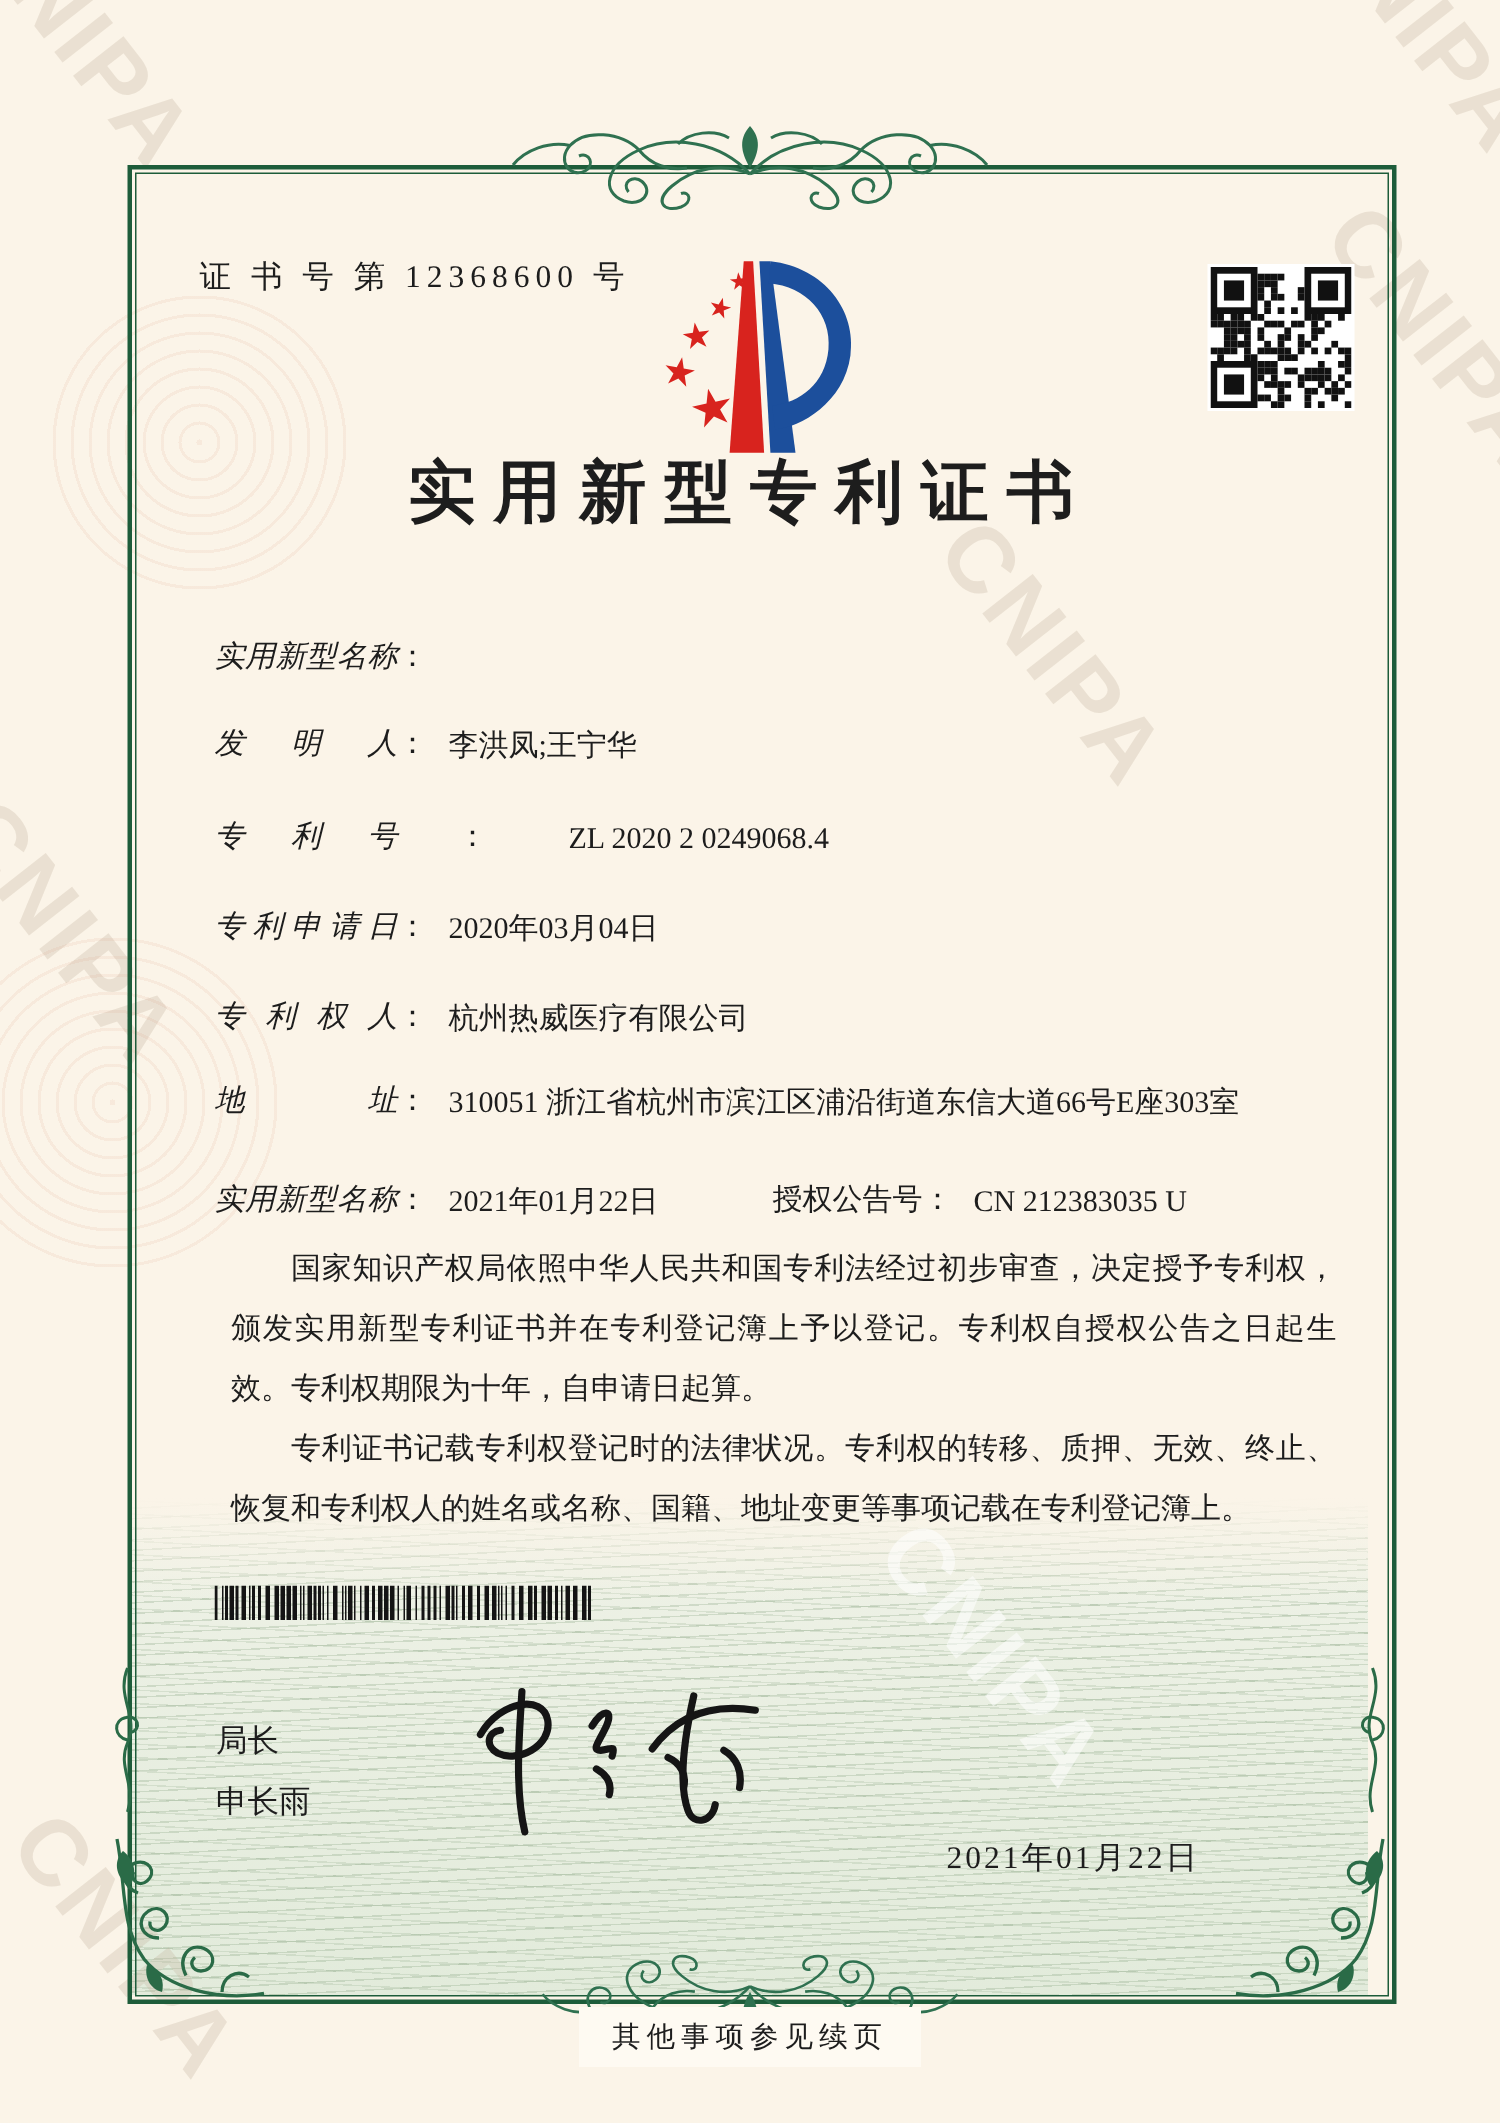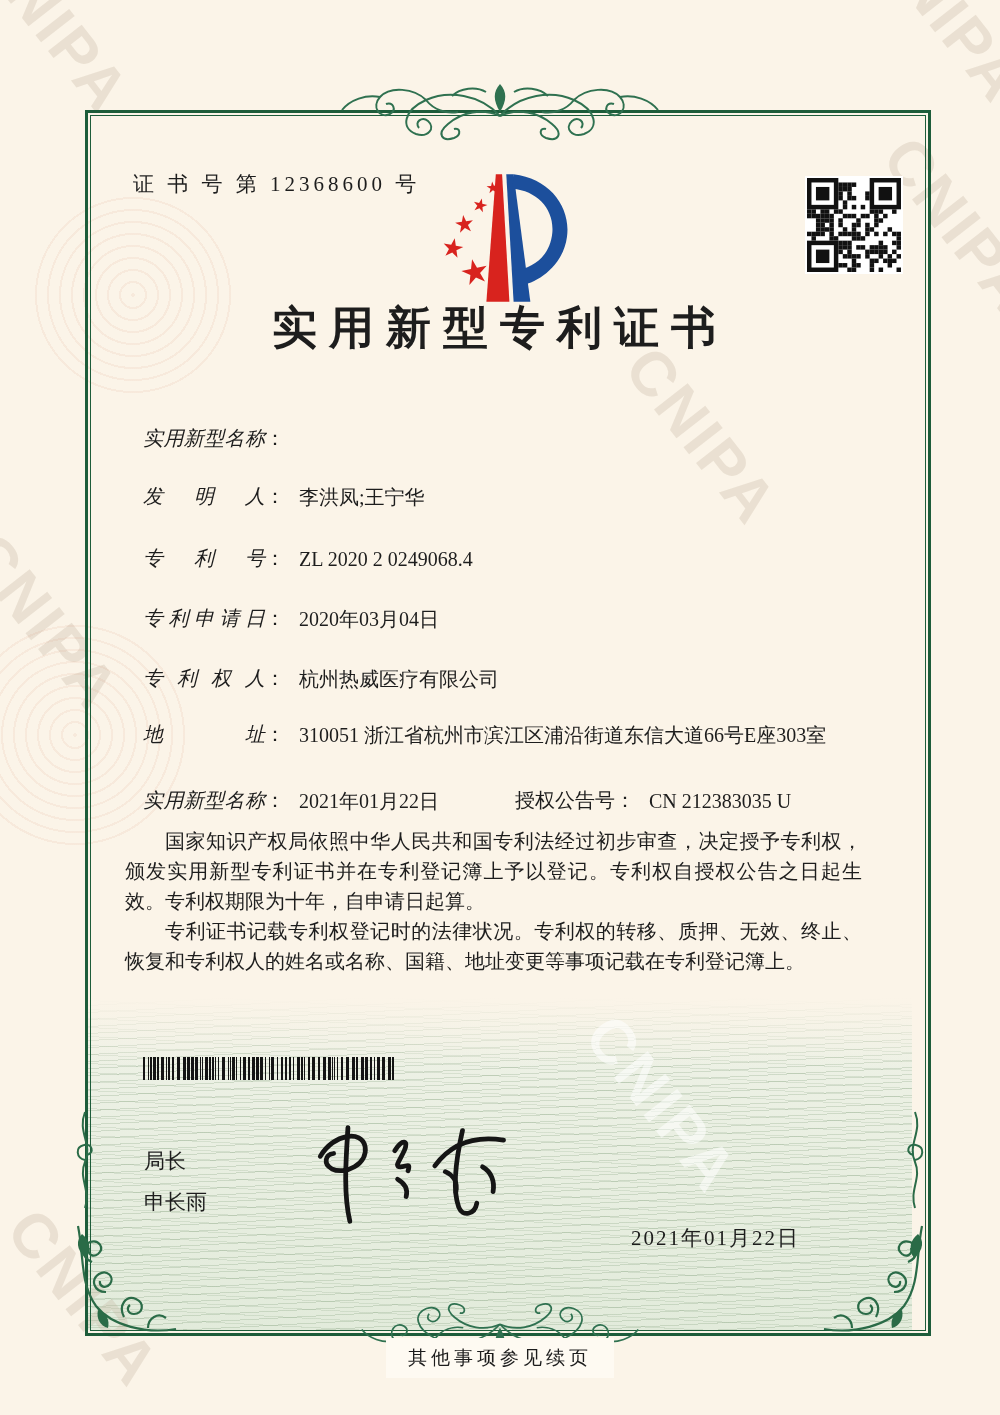--- a/index.html
+++ b/index.html
@@ -32,21 +32,21 @@
   .content{position:absolute;inset:0;z-index:3;}
   .certno{position:absolute;left:133px;top:170px;font-size:21px;letter-spacing:4px;}
   .logo{position:absolute;left:424px;top:170px;}
   .qr{position:absolute;left:805px;top:176px;width:94px;height:94px;background:#fff;padding:2px;}
   .title{position:absolute;left:0;top:298px;width:1000px;text-align:center;
          font-size:45px;font-weight:bold;letter-spacing:12px;}
   .rows{position:absolute;left:143px;top:418px;width:740px;font-size:20px;}
   .frow{position:absolute;left:0;display:flex;align-items:flex-start;line-height:28px;}
   .flabel{display:inline-block;width:122px;text-align:justify;text-align-last:justify;font-style:italic;}
   .fvalue{margin-left:14px;max-width:588px;line-height:30px;}
-  .paras{position:absolute;left:125px;top:826px;width:737px;font-size:20px;line-height:30px;text-align:justify;}
+  .paras{position:absolute;left:154px;top:826px;width:737px;font-size:20px;line-height:40px;text-align:justify;}
   .paras p{margin:0;text-indent:2em;}
   .barcode{position:absolute;left:143px;top:1057px;}
   .director{position:absolute;left:144px;top:1140px;font-size:21px;line-height:41px;
             font-family:"Liberation Sans","DejaVu Sans",sans-serif;}
   .sig{position:absolute;left:295px;top:1122px;}
   .issuedate{position:absolute;left:631px;top:1224px;font-size:21px;letter-spacing:2px;}
   .pageinfo{position:absolute;left:85px;top:1290px;width:840px;text-align:center;font-size:17px;letter-spacing:2px;}
   .footnote{position:absolute;left:0;top:1338px;width:1000px;text-align:center;}
   .footnote span{display:inline-block;background:#fefaf2;padding:7px 22px;font-size:19px;letter-spacing:4px;}
 </style>
@@ -296,21 +296,21 @@
     <div class="rows">
       <div class="frow" style="top:6px;">
         <span class="flabel">实用新型名称</span>
           <span>：</span>
       </div>
       <div class="frow" style="top:64px;">
         <span class="flabel">发明人</span>
           <span>：</span>
         <span class="fvalue">李洪凤;王宁华</span>
       </div>
-      <div class="frow" style="top:126px;">
+      <div class="frow" style="top:126px;gap:40px;">
         <span class="flabel">专利号</span>
           <span>：</span>
         <span class="fvalue">ZL 2020 2 0249068.4</span>
       </div>
       <div class="frow" style="top:186px;">
         <span class="flabel">专利申请日</span>
           <span>：</span>
         <span class="fvalue">2020年03月04日</span>
       </div>
       <div class="frow" style="top:246px;">

